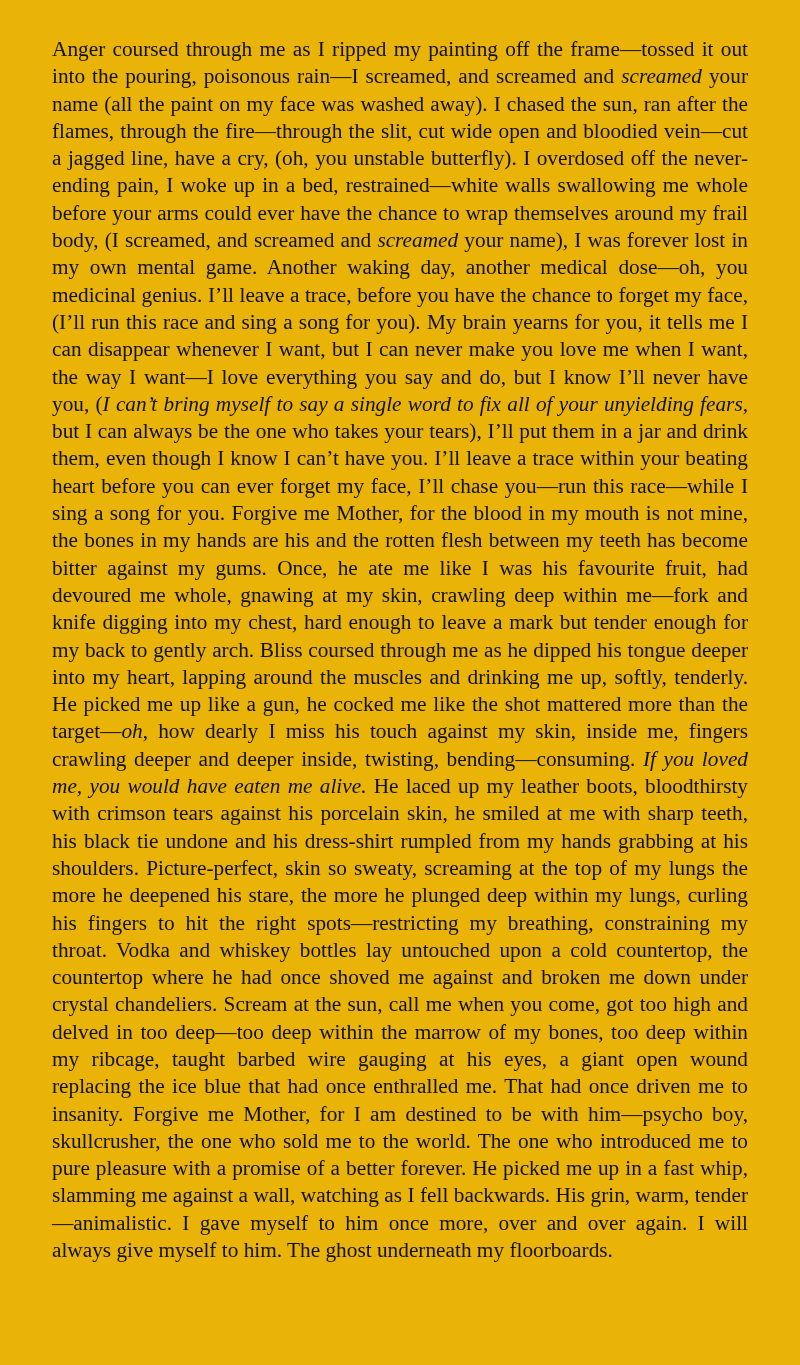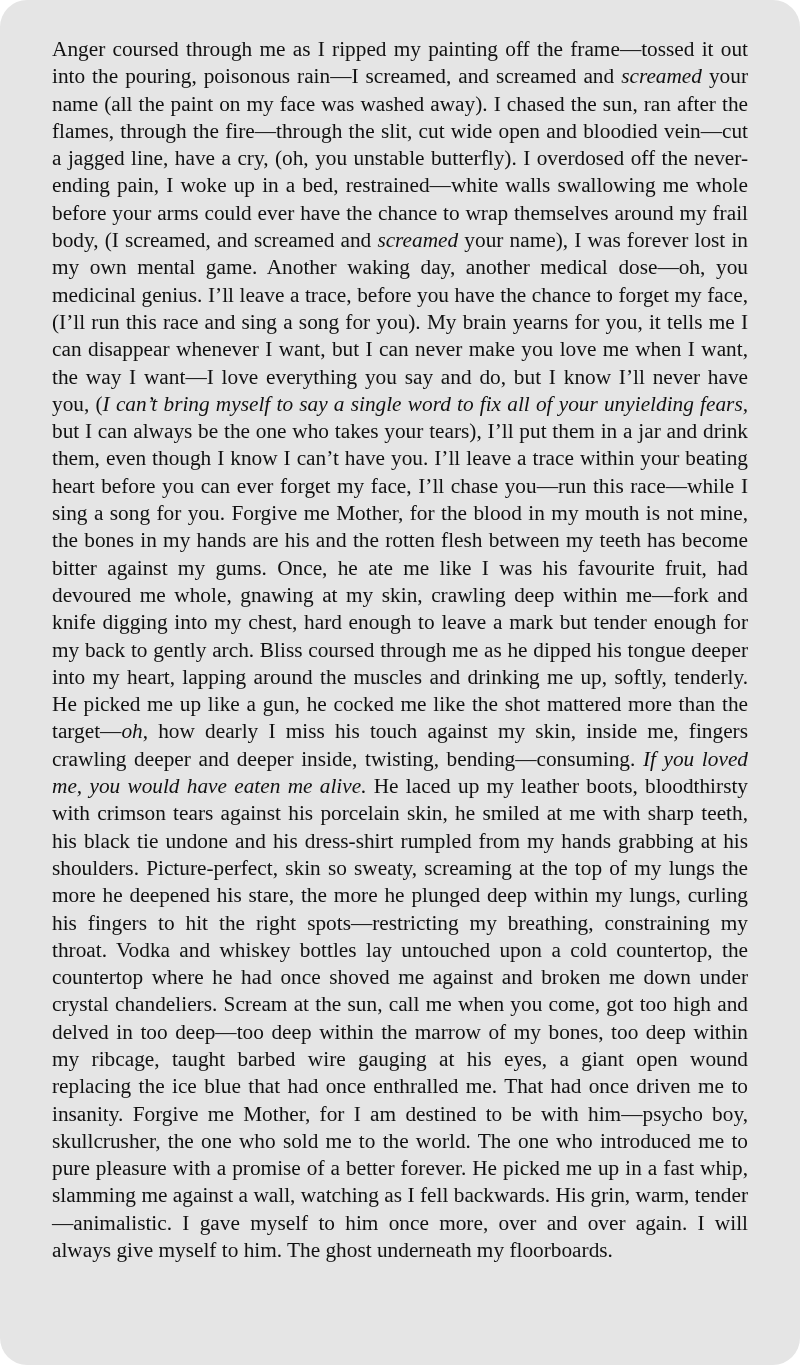--- a/index.html
+++ b/index.html
@@ -28,15 +28,15 @@
     text-align: justify;
     text-justify: inter-word;
   }
   .body-paragraph .italic {
     font-style: italic;
   }
 </style>
 </head>
 <body style="background: rgb(255, 255, 255);">
 
-<div class="page" style="background: #e5e5e5; border-radius: 27px;">
+<div class="page" style="background: #eab308;">
   <p class="body-paragraph" style="color: rgb(17, 17, 17);"><span>Anger coursed through me as I ripped my painting off the frame—tossed it out into the pouring, poisonous rain—I screamed, and screamed and </span><span class="italic">screamed</span><span> your name (all the paint on my face was washed away). I chased the sun, ran after the flames, through the fire—through the slit, cut wide open and bloodied vein—cut a jagged line, have a cry, (oh, you unstable butterfly). I overdosed off the never-ending pain, I woke up in a bed, restrained—white walls swallowing me whole before your arms could ever have the chance to wrap themselves around my frail body, (I screamed, and screamed and </span><span class="italic">screamed</span><span> your name), I was forever lost in my own mental game. Another waking day, another medical dose—oh, you medicinal genius. I’ll leave a trace, before you have the chance to forget my face, (I’ll run this race and sing a song for you). My brain yearns for you, it tells me I can disappear whenever I want, but I can never make you love me when I want, the way I want—I love everything you say and do, but I know I’ll never have you, (</span><span class="italic">I can’t bring myself to say a single word to fix all of your unyielding fears,</span><span> but I can always be the one who takes your tears), I’ll put them in a jar and drink them, even though I know I can’t have you. I’ll leave a trace within your beating heart before you can ever forget my face, I’ll chase you—run this race—while I sing a song for you. Forgive me Mother, for the blood in my mouth is not mine, the bones in my hands are his and the rotten flesh between my teeth has become bitter against my gums. Once, he ate me like I was his favourite fruit, had devoured me whole, gnawing at my skin, crawling deep within me—fork and knife digging into my chest, hard enough to leave a mark but tender enough for my back to gently arch. Bliss coursed through me as he dipped his tongue deeper into my heart, lapping around the muscles and drinking me up, softly, tenderly. He picked me up like a gun, he cocked me like the shot mattered more than the target—</span><span class="italic">oh</span><span>, how dearly I miss his touch against my skin, inside me, fingers crawling deeper and deeper inside, twisting, bending—consuming. </span><span class="italic">If you loved me, you would have eaten me alive.</span><span> He laced up my leather boots, bloodthirsty with crimson tears against his porcelain skin, he smiled at me with sharp teeth, his black tie undone and his dress-shirt rumpled from my hands grabbing at his shoulders. Picture-perfect, skin so sweaty, screaming at the top of my lungs the more he deepened his stare, the more he plunged deep within my lungs, curling his fingers to hit the right spots—restricting my breathing, constraining my throat. Vodka and whiskey bottles lay untouched upon a cold countertop, the countertop where he had once shoved me against and broken me down under crystal chandeliers. Scream at the sun, call me when you come, got too high and delved in too deep—too deep within the marrow of my bones, too deep within my ribcage, taught barbed wire gauging at his eyes, a giant open wound replacing the ice blue that had once enthralled me. That had once driven me to insanity. Forgive me Mother, for I am destined to be with him—psycho boy, skullcrusher, the one who sold me to the world. The one who introduced me to pure pleasure with a promise of a better forever. He picked me up in a fast whip, slamming me against a wall, watching as I fell backwards. His grin, warm, tender—animalistic. I gave myself to him once more, over and over again. I will always give myself to him. The ghost underneath my floorboards.</span></p>
 </div>
 
 </body></html>

